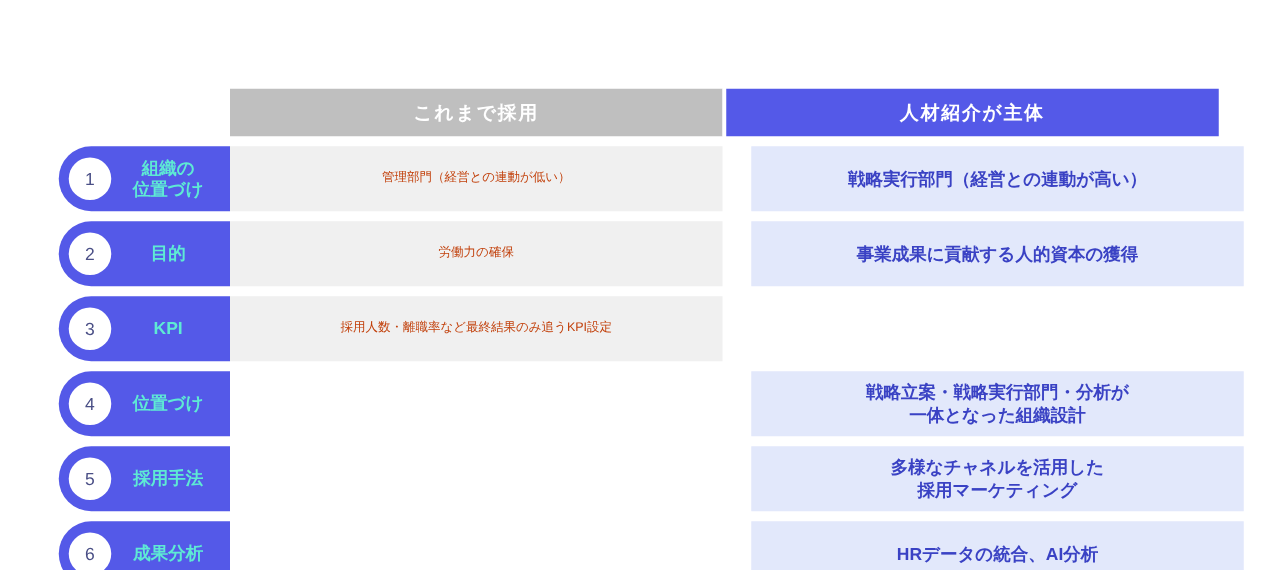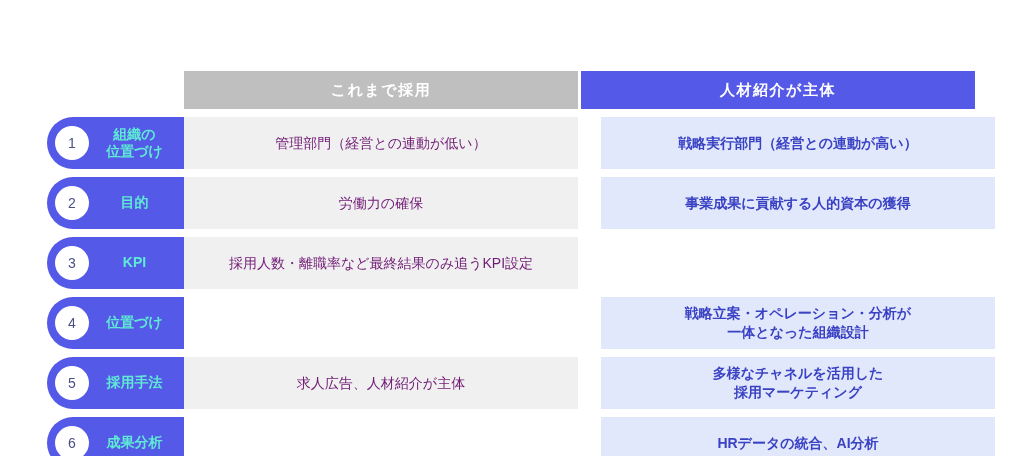--- a/index.html
+++ b/index.html
@@ -130,22 +130,22 @@
     box-sizing: border-box;
     padding: 0 10px;
     line-height: 1.35;
     white-space: pre-line;
   }
 
   .cell.past {
     left: 184px;
     width: 394px;
     background: #f0f0f0;
-    color: #701a75;
-    font-size: 14px;
+    color: #c2410c;
+    font-size: 10px;
   }
 
   .cell.future {
     left: 601px;
     width: 394px;
     background: #e2e8fb;
     color: #3a42c4;
     font-size: 14px;
     font-weight: bold;
   }
@@ -193,30 +193,29 @@
           <div class="label-text">KPI</div>
         </div>
         <div class="cell past">採用人数・離職率など最終結果のみ追うKPI設定</div>
       </div>
 
       <div class="row">
         <div class="label-pill">
           <div class="num-circle">4</div>
           <div class="label-text">位置づけ</div>
         </div>
-        <div class="cell future">戦略立案・オペレーション・分析が
+        <div class="cell future">戦略立案・戦略実行部門・分析が
 一体となった組織設計</div>
       </div>
 
       <div class="row">
         <div class="label-pill">
           <div class="num-circle">5</div>
           <div class="label-text">採用手法</div>
         </div>
-        <div class="cell past">求人広告、人材紹介が主体</div>
         <div class="cell future">多様なチャネルを活用した
 採用マーケティング</div>
       </div>
 
       <div class="row">
         <div class="label-pill">
           <div class="num-circle">6</div>
           <div class="label-text">成果分析</div>
         </div>
         <div class="cell future">HRデータの統合、AI分析</div>

